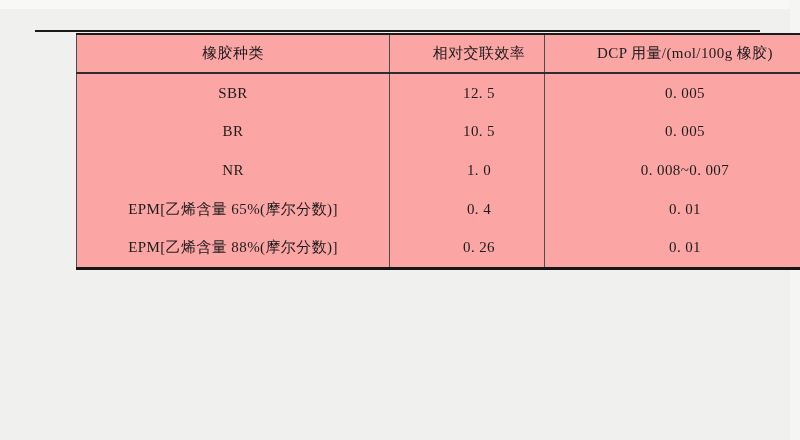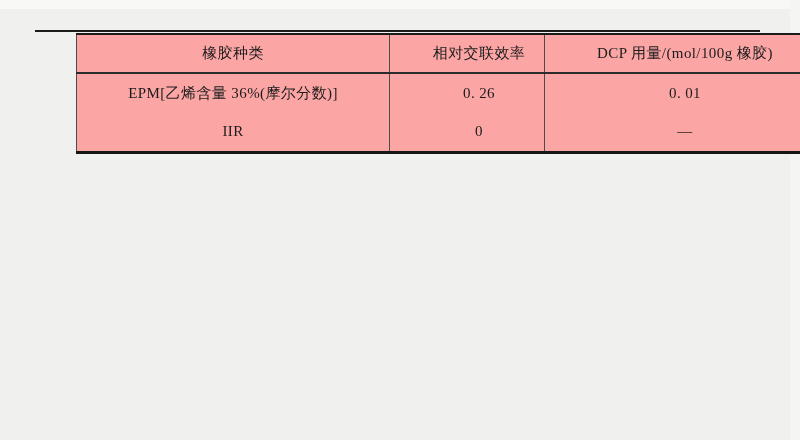--- a/index.html
+++ b/index.html
@@ -90,24 +90,39 @@
     </colgroup>
     <thead>
       <tr>
         <th>橡胶种类</th>
         <th>相对交联效率</th>
         <th>DCP 用量/(mol/100g 橡胶)</th>
       </tr>
     </thead>
     <tbody>
       <tr>
-        <td>EPM[乙烯含量 36%(摩尔分数)]</td>
-        <td>0. 26</td>
+        <td>SBR</td>
+        <td>12. 5</td>
+        <td>0. 005</td>
+      </tr>
+      <tr>
+        <td>BR</td>
+        <td>10. 5</td>
+        <td>0. 005</td>
+      </tr>
+      <tr>
+        <td>NR</td>
+        <td>1. 0</td>
+        <td>0. 008~0. 007</td>
+      </tr>
+      <tr>
+        <td>EPM[乙烯含量 65%(摩尔分数)]</td>
+        <td>0. 4</td>
         <td>0. 01</td>
       </tr>
       <tr>
-        <td>IIR</td>
-        <td>0</td>
-        <td>—</td>
+        <td>EPM[乙烯含量 88%(摩尔分数)]</td>
+        <td>0. 26</td>
+        <td>0. 01</td>
       </tr>
     </tbody>
   </table>
 </div>
 
 </body></html>

